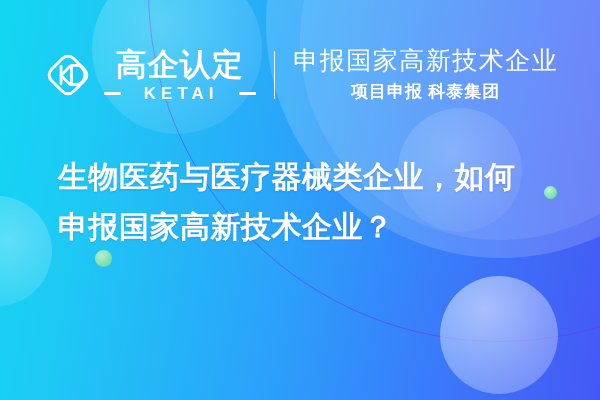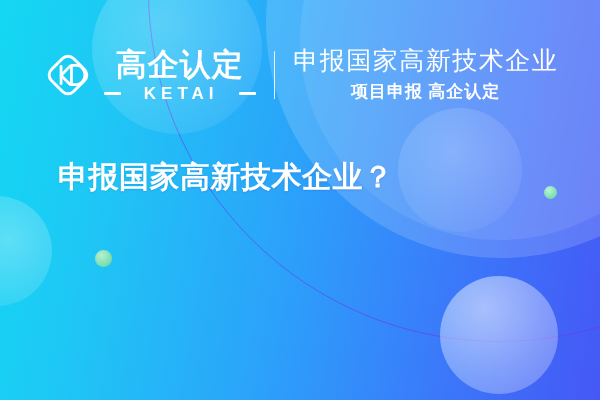--- a/index.html
+++ b/index.html
@@ -251,22 +251,23 @@
           <span class="brand-en">KETAI</span>
           <span class="rule"></span>
         </span>
       </span>
     </div>
 
     <div class="divider"></div>
 
     <div class="slogan">
       <span class="slogan-main">申报国家高新技术企业</span>
-      <span class="slogan-sub">项目申报 高企认定</span>
+      <span class="slogan-sub">项目申报 科泰集团</span>
     </div>
 
   </div>
 
   <div class="headline">
+    <div class="headline-line">生物医药与医疗器械类企业，如何</div>
     <div class="headline-line">申报国家高新技术企业？</div>
   </div>
 
 </div>
 
 </body></html>

